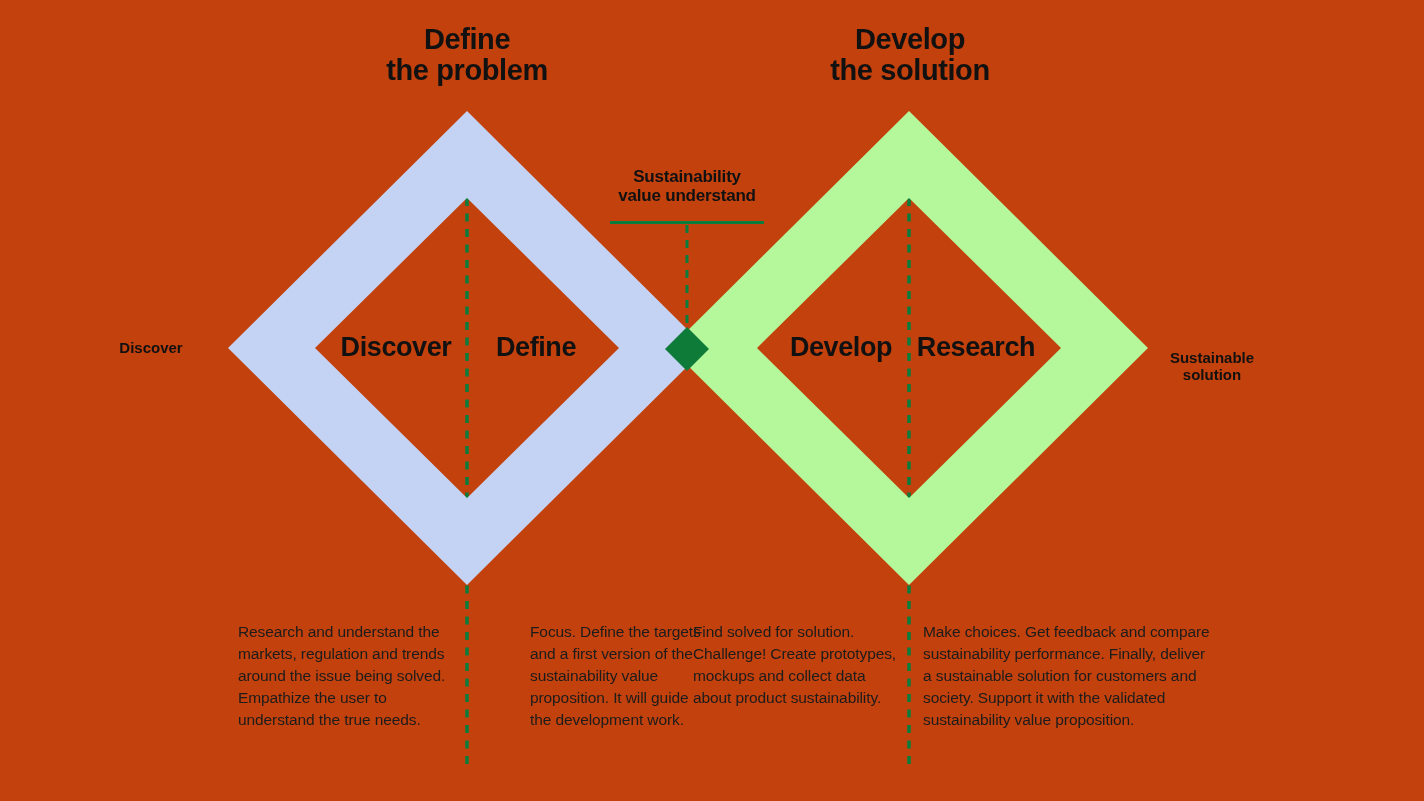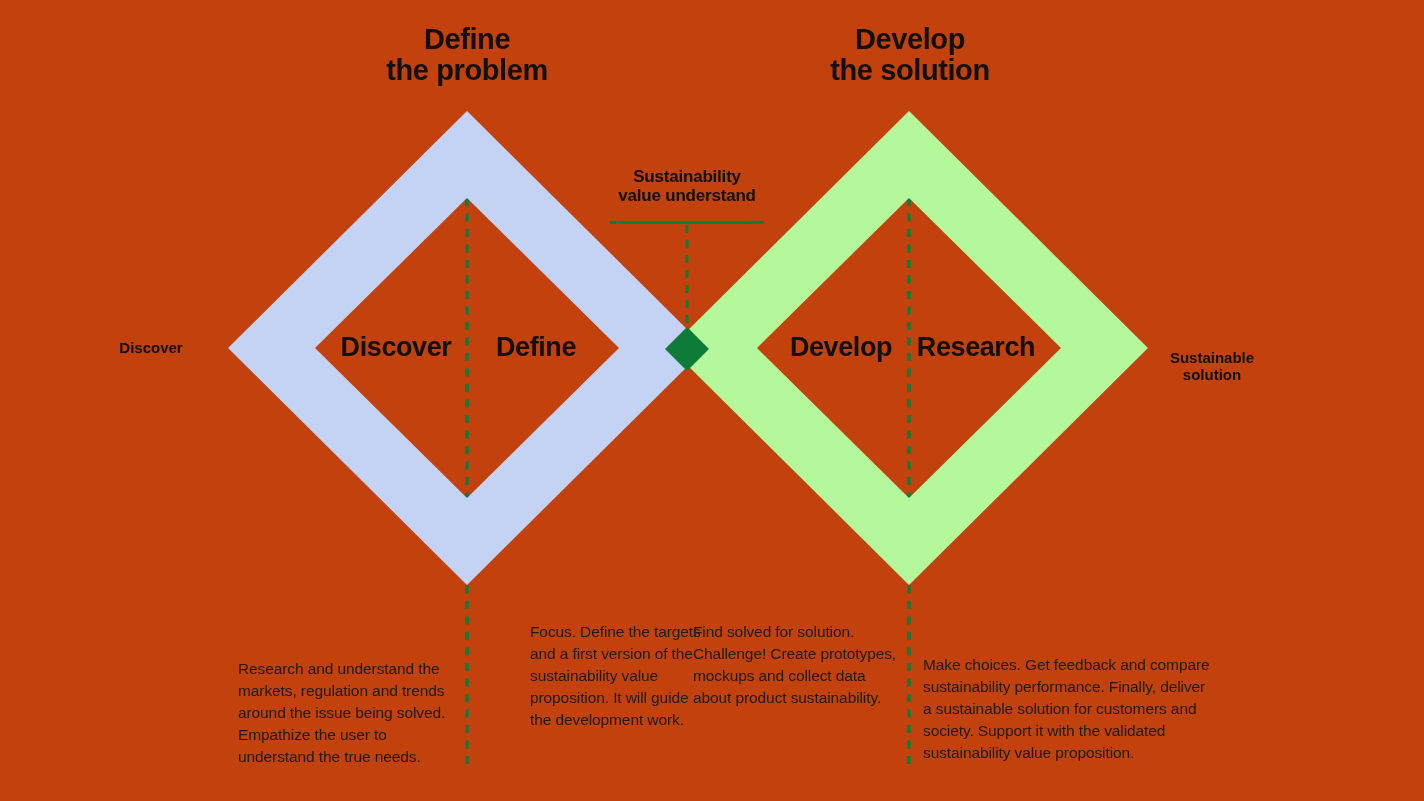--- a/index.html
+++ b/index.html
@@ -54,24 +54,24 @@
   
   .title-left   { left: 317px;  top: 24px;  width: 300px; }
   .title-right  { left: 760px;  top: 24px;  width: 300px; }
   .challenge    { left: 81px;   top: 340px; width: 140px; }
   .sustainable  { left: 1142px; top: 350px; width: 140px; }
   .svp          { left: 587px;  top: 168px; width: 200px; }
   .lbl-discover { left: 316px;  top: 331px; width: 160px; }
   .lbl-define   { left: 476px;  top: 331px; width: 120px; }
   .lbl-develop  { left: 771px;  top: 331px; width: 140px; }
   .lbl-deliver  { left: 916px;  top: 331px; width: 120px; }
-  .desc-1 { left: 238px; top: 621px; width: 220px; margin-top: 37px; }
+  .desc-1 { left: 238px; top: 621px; width: 220px; }
   .desc-2 { left: 483px; top: 621px; width: 180px; margin-left: 47px; }
   .desc-3 { left: 693px; top: 621px; width: 210px; }
-  .desc-4 { left: 923px; top: 621px; width: 292px; margin-top: 33px; }
+  .desc-4 { left: 923px; top: 621px; width: 292px; }
 </style>
 </head>
 <body>
 
 <div class="canvas">
 
   <svg class="diagram" width="1424" height="801" viewBox="0 0 1424 801">
 
     <line x1="467" y1="198" x2="467" y2="770" fill="none" stroke-width="3.5" stroke-dasharray="8 7.5" stroke="#0a7d3c"></line>
     <line x1="909" y1="198" x2="909" y2="770" fill="none" stroke-width="3.5" stroke-dasharray="8 7.5" stroke="#0a7d3c"></line>

